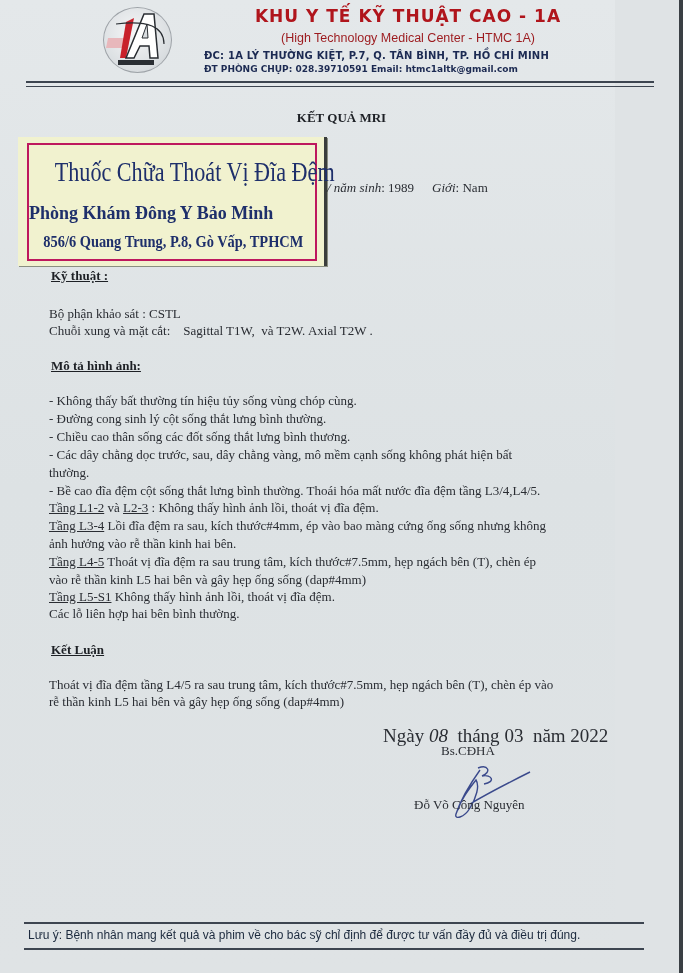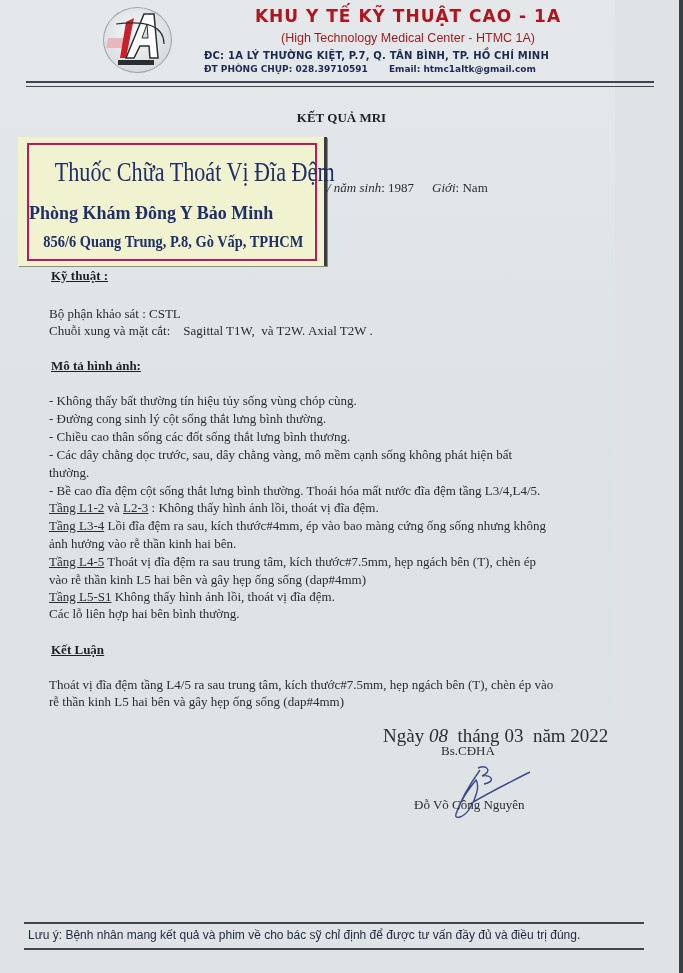--- a/index.html
+++ b/index.html
@@ -34,21 +34,21 @@
   }
   .hdr-addr {
     position: absolute; left: 204px; top: 50px; width: 400px;
     font-family: "DejaVu Sans", sans-serif; font-weight: bold; font-size: 10px; color: #1c2a52;
     letter-spacing: 0.2px;
   }
   .hdr-phone {
     position: absolute; left: 204px; top: 64px; width: 400px;
     font-family: "DejaVu Sans", sans-serif; font-weight: bold; font-size: 9px; color: #1c2a52;
   }
-  .hdr-phone .email { margin-left: 18px; }
+  .hdr-phone .email { }
   .hdr-rule1 { position: absolute; left: 26px; top: 81px; width: 628px; height: 2px; background: #3d4550; }
   .hdr-rule2 { position: absolute; left: 26px; top: 86px; width: 628px; height: 1px; background: #3d4550; }
 
   .doc-title {
     position: absolute; left: 0; width: 683px; top: 110px; text-align: center;
     font-weight: bold; font-size: 13px; color: #1d2025;
   }
 
   
   .sticker {
@@ -143,21 +143,21 @@
 
   <div class="sticker">
     <div class="sticker-inner">
       <div class="st-l1">Thuốc Chữa Thoát Vị Đĩa Đệm</div>
       <div class="st-l2">Phòng Khám Đông Y Bảo Minh</div>
       <div class="st-l3">856/6 Quang Trung, P.8, Gò Vấp, TPHCM</div>
     </div>
   </div>
 
   <div class="patient-line">
-    <i>/ năm sinh</i>: <span>1987</span><span class="gap"></span><i>Giới</i>: <span>Nam</span>
+    <i>/ năm sinh</i>: <span>1989</span><span class="gap"></span><i>Giới</i>: <span>Nam</span>
   </div>
 
   <div class="sec-head" style="top:268px">Kỹ thuật :</div>
   <div class="line" style="top:306px">Bộ phận khảo sát : CSTL</div>
   <div class="line" style="top:323px; white-space:pre">Chuỗi xung và mặt cắt:    Sagittal T1W,  và T2W. Axial T2W .</div>
 
   <div class="sec-head" style="top:358px">Mô tả hình ảnh:</div>
   <div class="line" style="top:393px">- Không thấy bất thường tín hiệu tủy sống vùng chóp cùng.</div>
   <div class="line" style="top:411px">- Đường cong sinh lý cột sống thắt lưng bình thường.</div>
   <div class="line" style="top:429px">- Chiều cao thân sống các đốt sống thắt lưng bình thương.</div>

